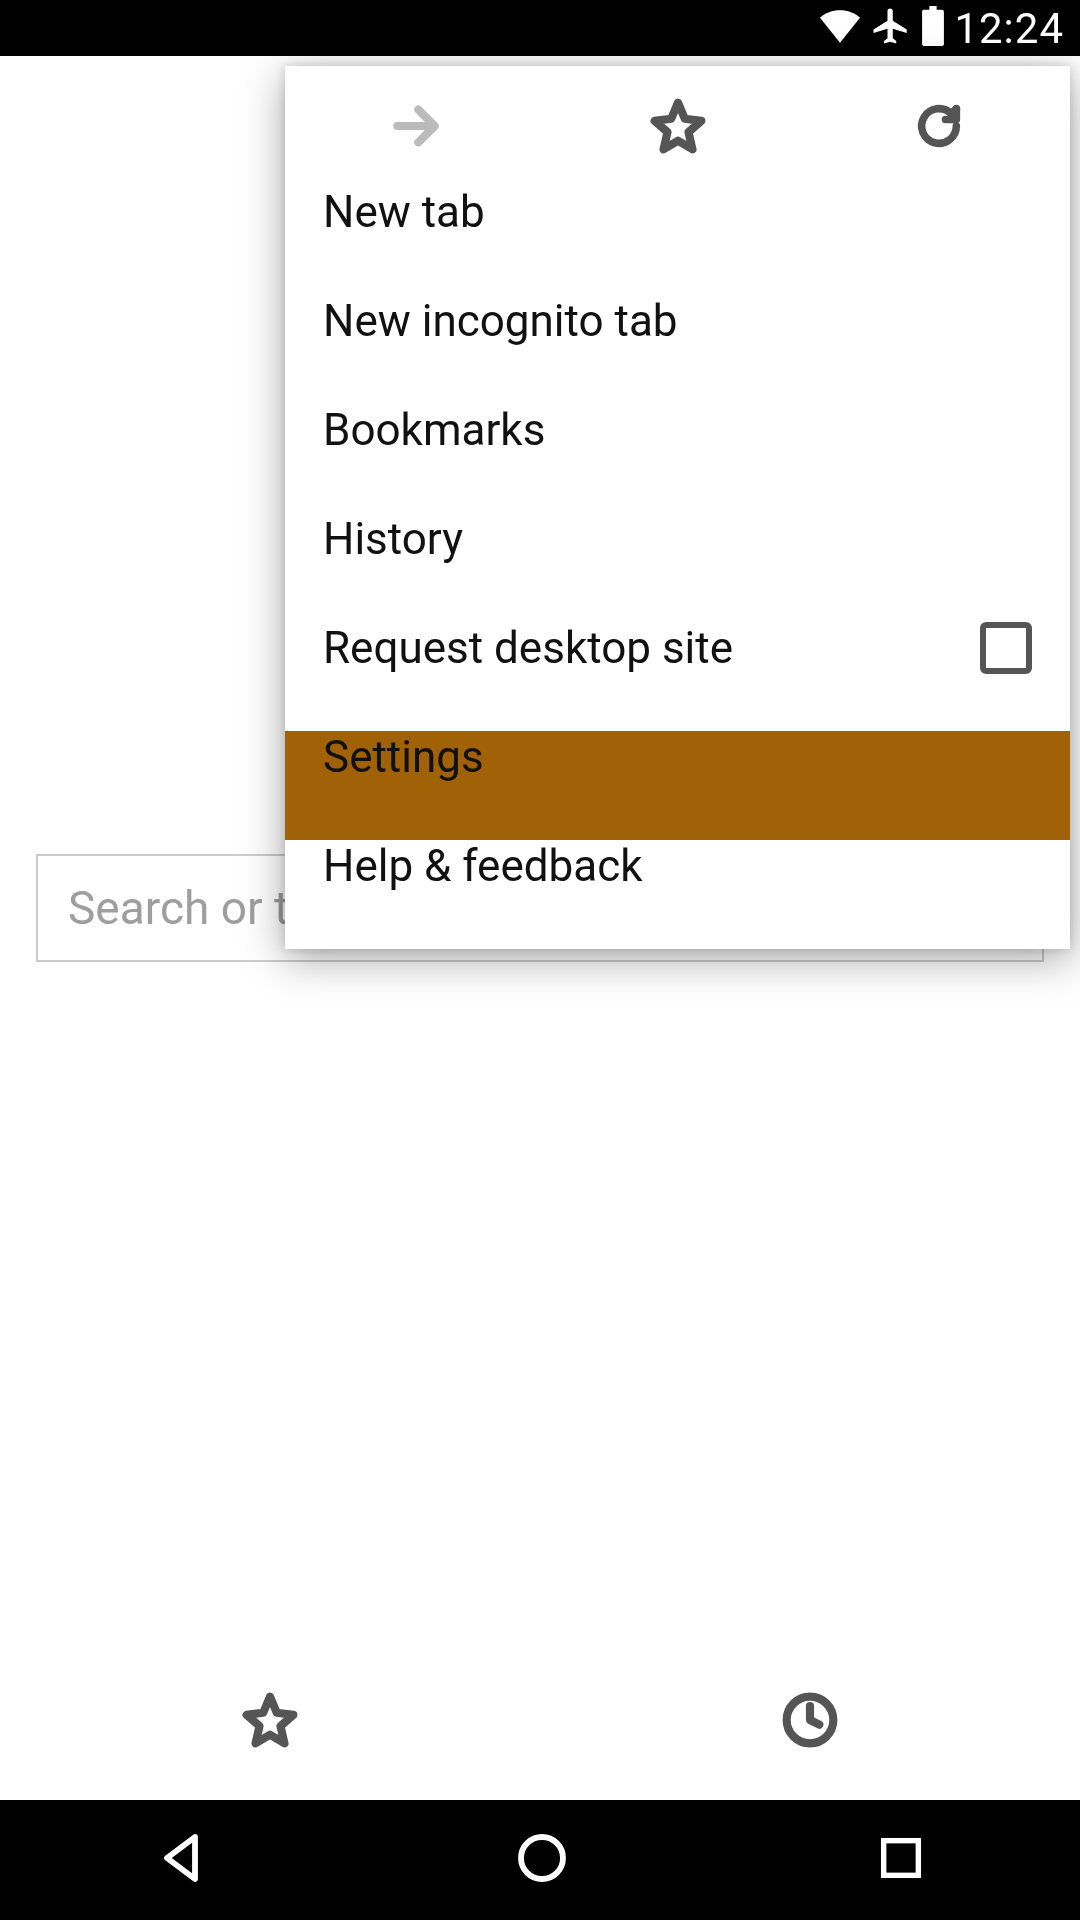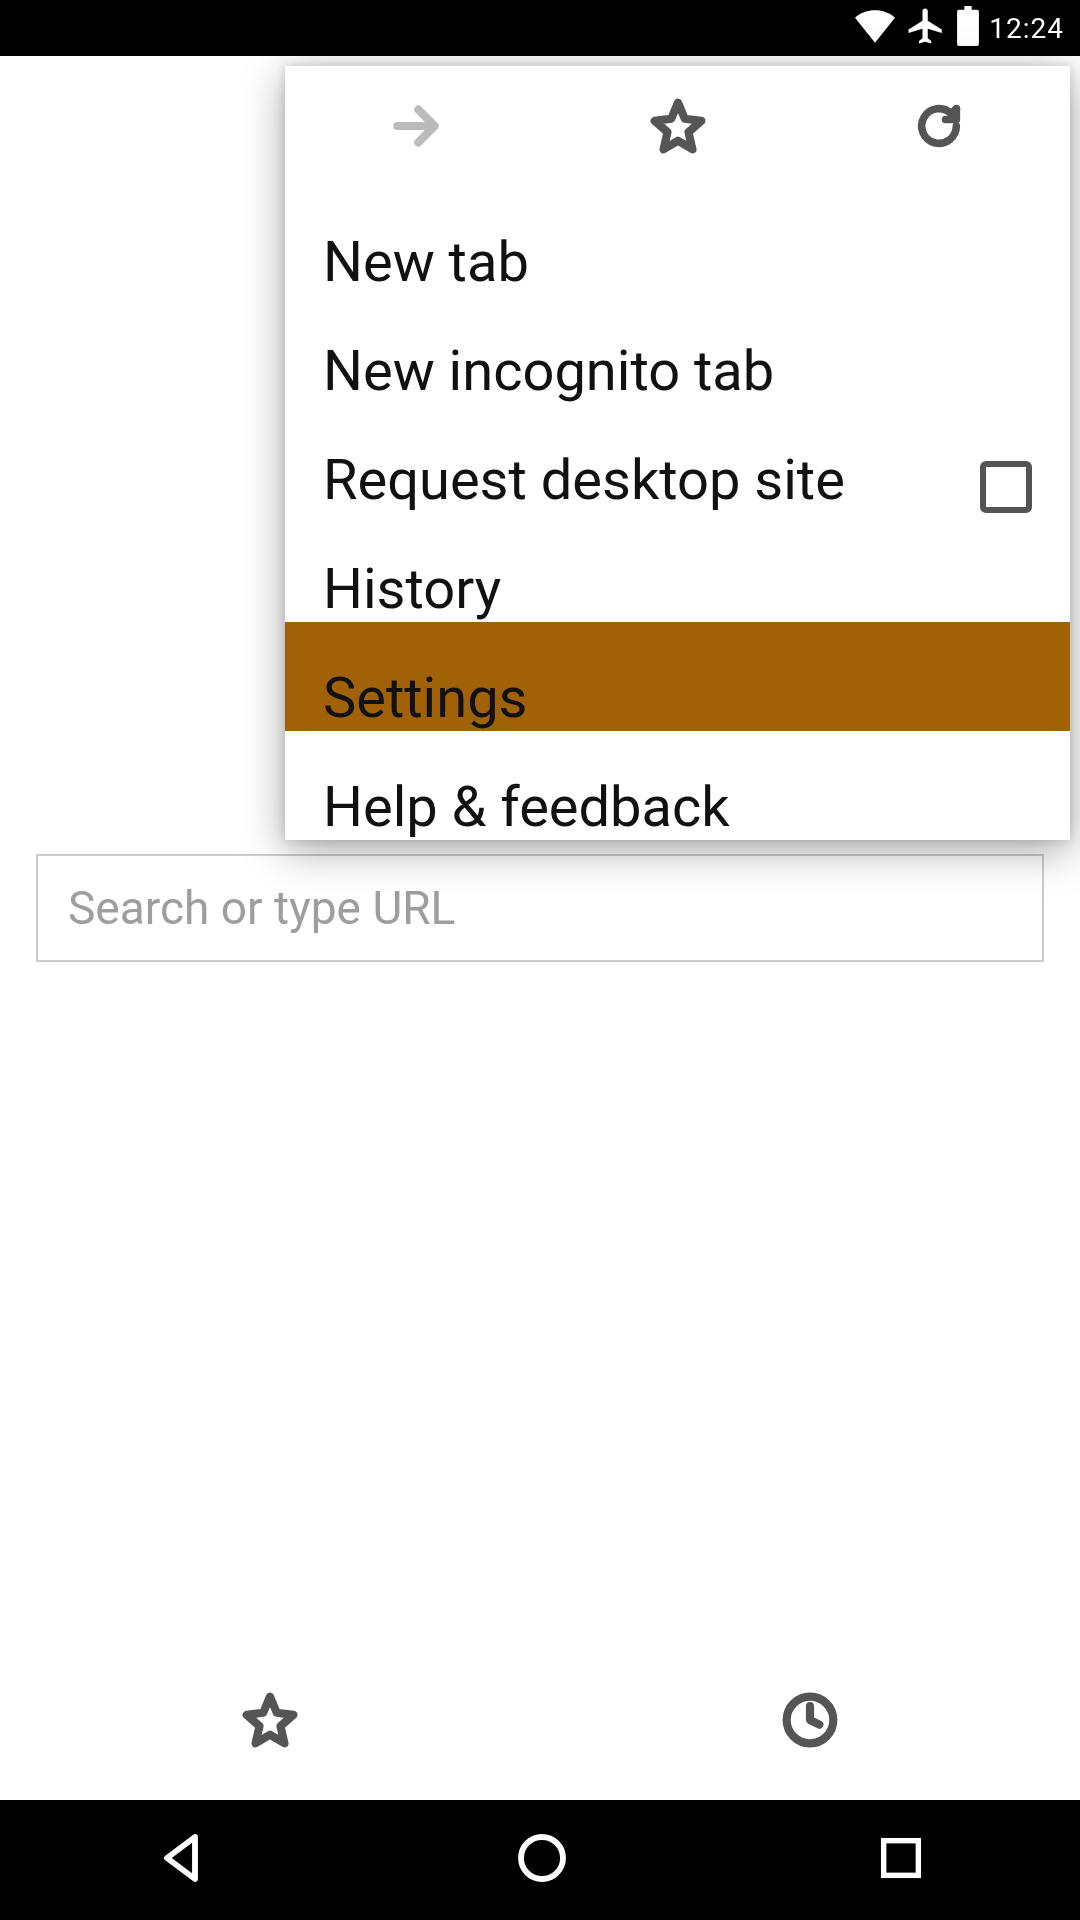--- a/index.html
+++ b/index.html
@@ -2,21 +2,21 @@
 <html><head>
 <meta charset="utf-8">
 <style>
   * { margin:0; padding:0; box-sizing:border-box; }
   html,body { width:1080px; height:1920px; font-family: Roboto, Arial, sans-serif; background:#fff; overflow:hidden; }
   .screen { position:relative; width:1080px; height:1920px; }
 
   
   .status-bar { position:absolute; top:0; left:0; width:100%; height:56px; background:#000; color:#fff; display:flex; align-items:center; justify-content:flex-end; padding-right:16px; }
   .status-icons { display:flex; align-items:center; gap:10px; }
-  .status-time { font-size:28px; font-weight:400; letter-spacing:1px; }
+  .status-time { font-size:42px; font-weight:400; letter-spacing:1px; }
 
   
   .content { position:absolute; top:56px; left:0; width:100%; height:calc(100% - 56px - 120px); background:#fff; }
 
   
   .logo-wrap { position:absolute; top:450px; left:0; width:100%; display:flex; justify-content:center; }
   .blue-arc { width:200px; height:200px; border:30px solid transparent; border-left-color:#1a73e8; border-radius:50%; transform:rotate(-20deg); }
 
   
   .search-box { position:absolute; top:798px; left:36px; width:calc(100% - 72px); height:108px; border:2px solid #ccc; display:flex; align-items:center; padding:0 30px; font-size:46px; color:#9e9e9e; }
@@ -25,21 +25,21 @@
   .bottom-row { position:absolute; bottom:30px; left:0; width:100%; height:100px; display:flex; }
   .bottom-cell { flex:1; display:flex; align-items:center; justify-content:center; }
 
   
   .nav-bar { position:absolute; bottom:0; left:0; width:100%; height:120px; background:#000; display:flex; align-items:center; justify-content:space-around; }
 
   
   .menu { position:absolute; top:66px; right:10px; width:785px; background:#fff; box-shadow:0 10px 40px rgba(0,0,0,0.35), 0 0 10px rgba(0,0,0,0.15); }
   .menu-top { height:120px; display:flex; align-items:center; }
   .menu-top-cell { flex:1; display:flex; align-items:center; justify-content:center; }
-  .menu-item { height:109px; display:flex; align-items:flex-end; padding:0 38px; font-size:56px; color:#111; }
+  .menu-item { height:109px; display:flex; align-items:flex-start; padding:0 38px; font-size:44px; color:#111; }
   .menu-item.pressed { background:#a16207; }
   .menu-item .mi-label { flex:1; }
   .mi-check { width:52px; height:52px; border:6px solid #555; border-radius:6px; }
 
   
   .ic { stroke:#555; stroke-width:3.5; stroke-linecap:round; stroke-linejoin:round; fill:none; }
 </style>
 </head>
 <body>
 
@@ -110,25 +110,28 @@
       </div>
     </div>
 
     <div class="menu-item">
       <span class="mi-label">New tab</span>
     </div>
     <div class="menu-item">
       <span class="mi-label">New incognito tab</span>
     </div>
     <div class="menu-item">
-      <span class="mi-label">Request desktop site</span>
-      <span class="mi-check"></span>
+      <span class="mi-label">Bookmarks</span>
     </div>
     <div class="menu-item">
       <span class="mi-label">History</span>
+    </div>
+    <div class="menu-item">
+      <span class="mi-label">Request desktop site</span>
+      <span class="mi-check"></span>
     </div>
     <div class="menu-item pressed">
       <span class="mi-label">Settings</span>
     </div>
     <div class="menu-item">
       <span class="mi-label">Help &amp; feedback</span>
     </div>
   </div>
 
   <div class="nav-bar">

